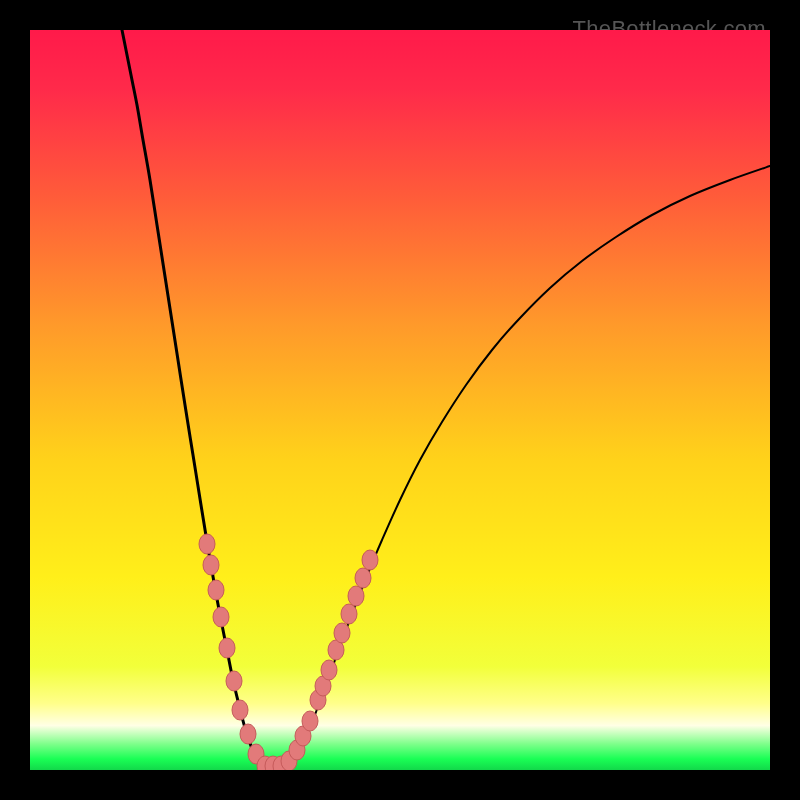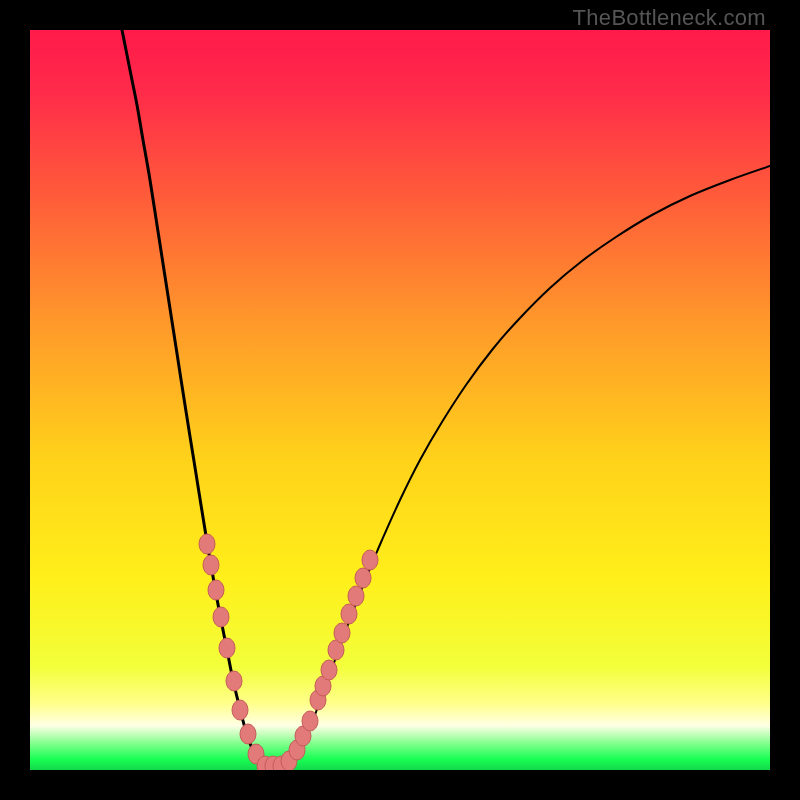--- a/index.html
+++ b/index.html
@@ -23,21 +23,21 @@
     width: 740px;
     height: 740px;
     overflow: hidden;
   }
   .gradient-bg {
     position: absolute;
     inset: 0;
   }
   .watermark {
     position: absolute;
-    top: 5px;
+    top: 16px;
     right: 34px;
     color: #555;
     font-size: 22px;
     font-family: Arial, sans-serif;
     letter-spacing: 0.3px;
   }
   svg.curves {
     position: absolute;
     inset: 0;
   }

